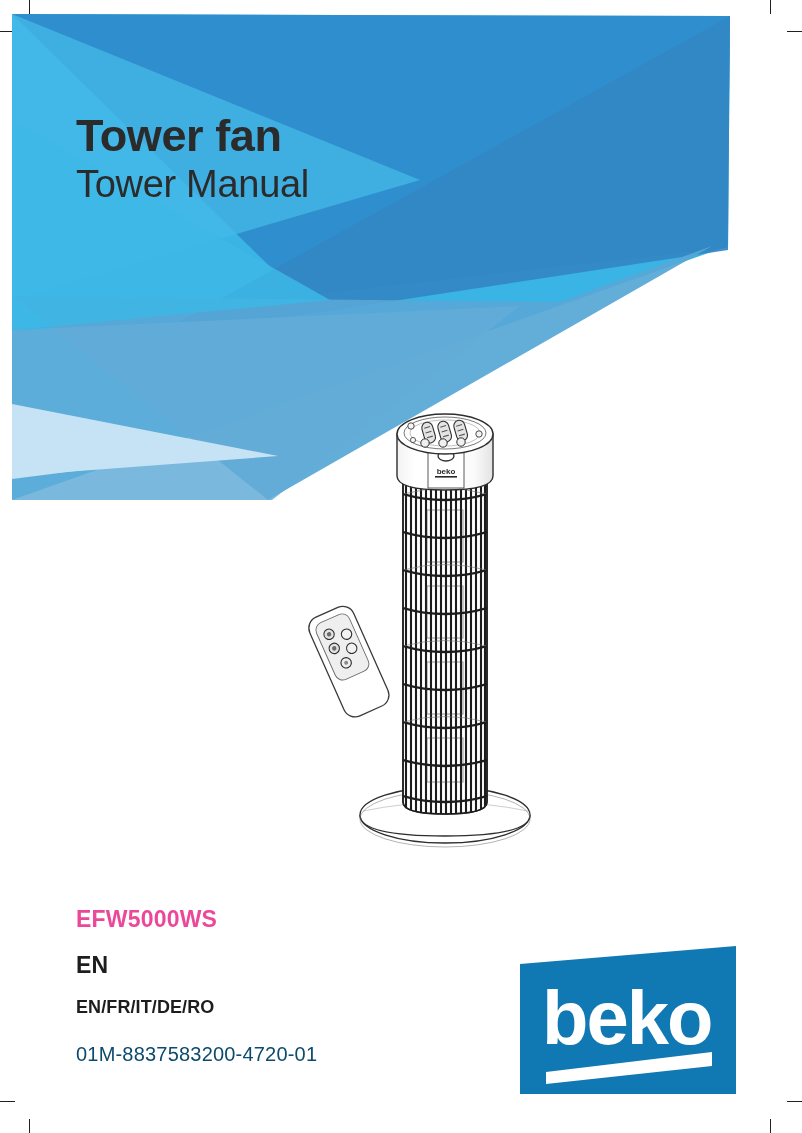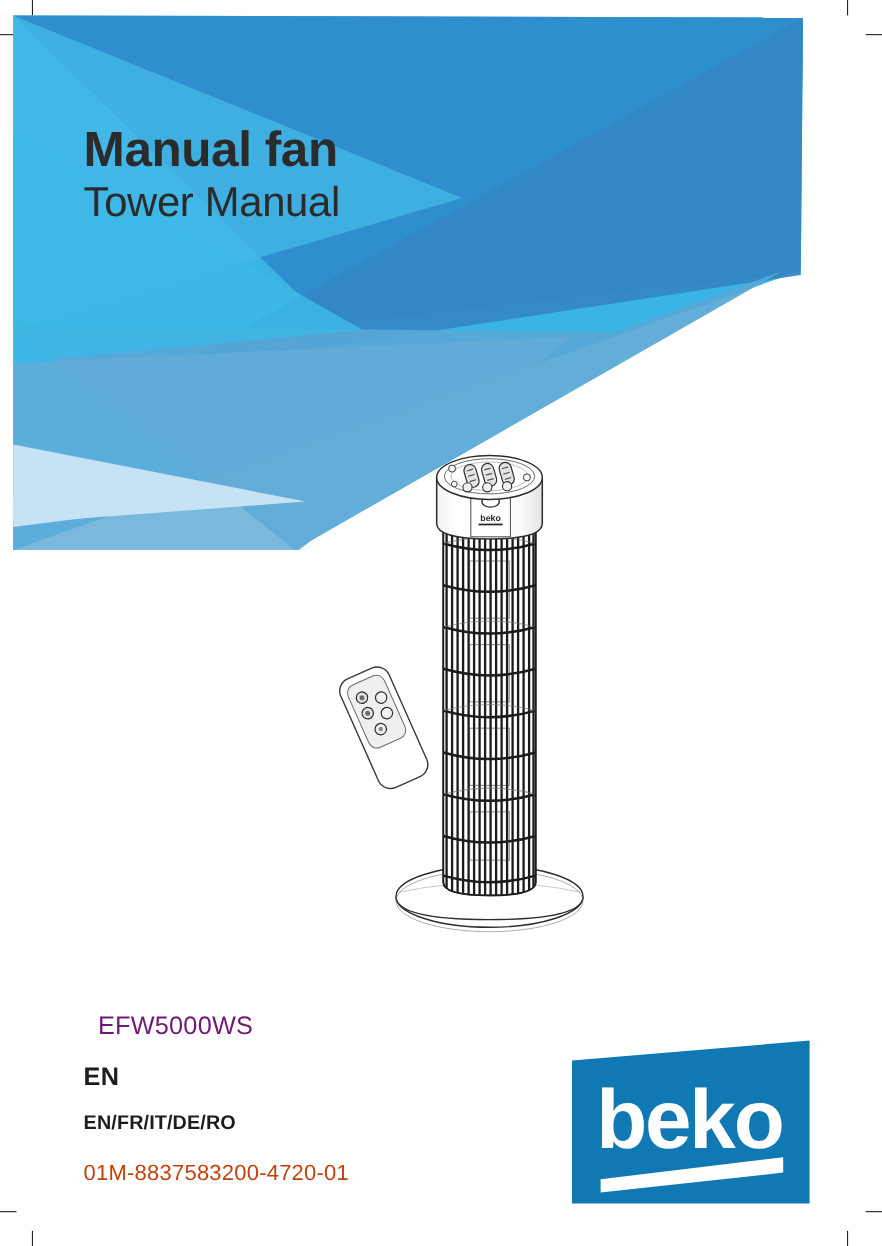--- a/index.html
+++ b/index.html
@@ -70,42 +70,42 @@
 
   
   #footer-info {
     position: absolute;
     left: 76px;
     top: 906px;
     width: 400px;
   }
   .model-code {
     font-size: 23px;
-    color: #701a75;
-    font-weight: normal;
+    color: #ec4899;
+    font-weight: bold;
     letter-spacing: 0.2px;
-    margin: 13px;
+    margin: 0;
   }
   .lang-primary {
     font-size: 23px;
     color: #1d1d1d;
     font-weight: bold;
     margin: 19px 0 0 0;
     letter-spacing: 0.2px;
   }
   .lang-list {
     font-size: 18px;
     color: #1d1d1d;
     font-weight: bold;
     margin: 18px 0 0 0;
     letter-spacing: 0.1px;
   }
   .doc-code {
     font-size: 20px;
-    color: #c2410c;
+    color: #0c4a6e;
     font-weight: normal;
     margin: 25px 0 0 0;
     letter-spacing: 0.2px;
   }
 
   
   #brand-logo {
     position: absolute;
     left: 516px;
     top: 944px;
@@ -144,21 +144,21 @@
     <polygon points="12,330 520,306 272,500 12,500" fill="#63ACD7" opacity="0.85"></polygon>
 
     <polygon points="12,120 330,300 12,330" fill="#3DB7E6" opacity="0.85"></polygon>
 
     <polygon points="12,404 278,456 12,476" fill="#C5E3F5"></polygon>
 
     <polygon points="12,452 146,462 12,479" fill="#C5E3F5"></polygon>
   </svg>
 
   <div id="title-block">
-    <div id="cover-title">Manual fan</div>
+    <div id="cover-title">Tower fan</div>
     <div id="cover-subtitle">Tower Manual</div>
   </div>
 
   <svg id="product-illustration" viewBox="0 0 280 490">
     <defs>
       <clipPath id="grilleClip">
         <path d="M118,88 L118,412 Q118,424 160,424 Q202,424 202,412 L202,88 Z"></path>
       </clipPath>
       <linearGradient id="bodyShade" x1="0" y1="0" x2="1" y2="0">
         <stop offset="0%" stop-color="#f2f2f2"></stop>

